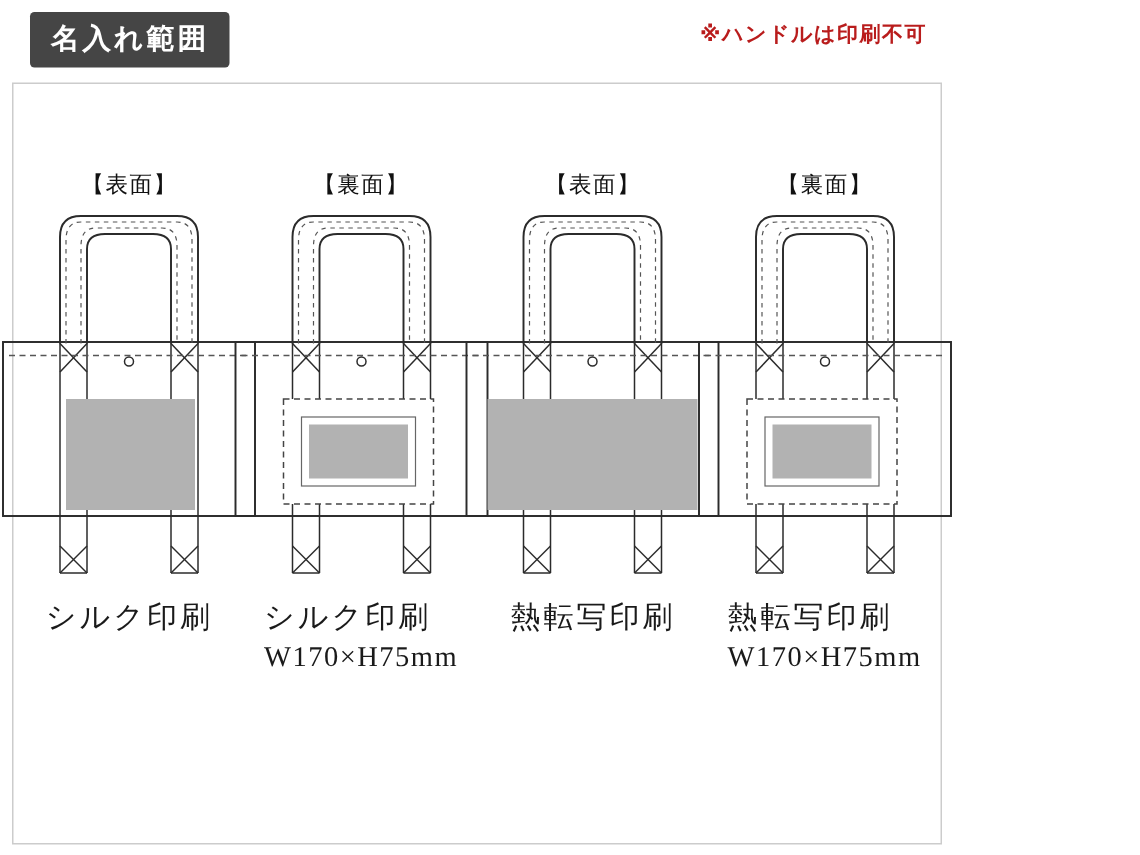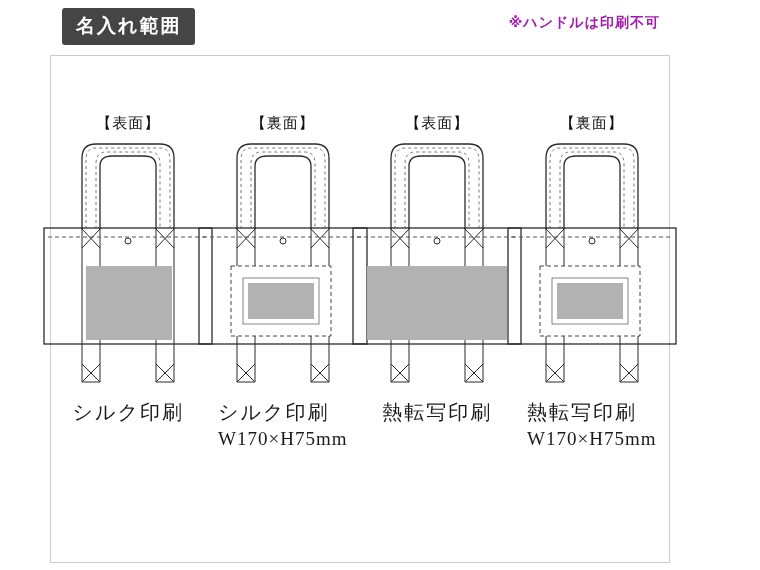--- a/index.html
+++ b/index.html
@@ -7,21 +7,20 @@
     padding: 0;
     background: #ffffff;
     font-family: "Liberation Sans", "DejaVu Sans", sans-serif;
   }
   .page {
     position: relative;
     width: 636px;
     height: 570px;
     background: #ffffff;
     overflow: hidden;
-    margin-left: 42px;
   }
   .badge {
     position: absolute;
     left: 20px;
     top: 8px;
     background: #454545;
     color: #ffffff;
     font-size: 19px;
     font-weight: bold;
     padding: 5px 14px 6px 14px;
@@ -83,21 +82,21 @@
     line-height: 1.35;
   }
   .bag-svg { display: block; }
 </style>
 </head>
 <body>
 
 <div class="page">
 
   <div class="badge" style="background: rgb(69, 69, 69); color: rgb(255, 255, 255);">名入れ範囲</div>
-  <div class="note" style="color: #a21caf;">※ハンドルは印刷不可</div>
+  <div class="note" style="color: #b91c1c;">※ハンドルは印刷不可</div>
 
   <div class="panel" style="border-color: rgb(204, 204, 204);">
     <div class="figures">
 
       <figure class="bag-figure">
         <div class="side-label">【表面】</div>
         <svg class="bag-svg" viewBox="0 0 172 258" width="172" height="258">
             <line x1="40" y1="92" x2="40" y2="246" stroke="#2b2b2b" stroke-width="1"></line>
             <line x1="58" y1="92" x2="58" y2="246" stroke="#2b2b2b" stroke-width="1"></line>
             <line x1="40" y1="93" x2="58" y2="112" stroke="#2b2b2b" stroke-width="1"></line>

